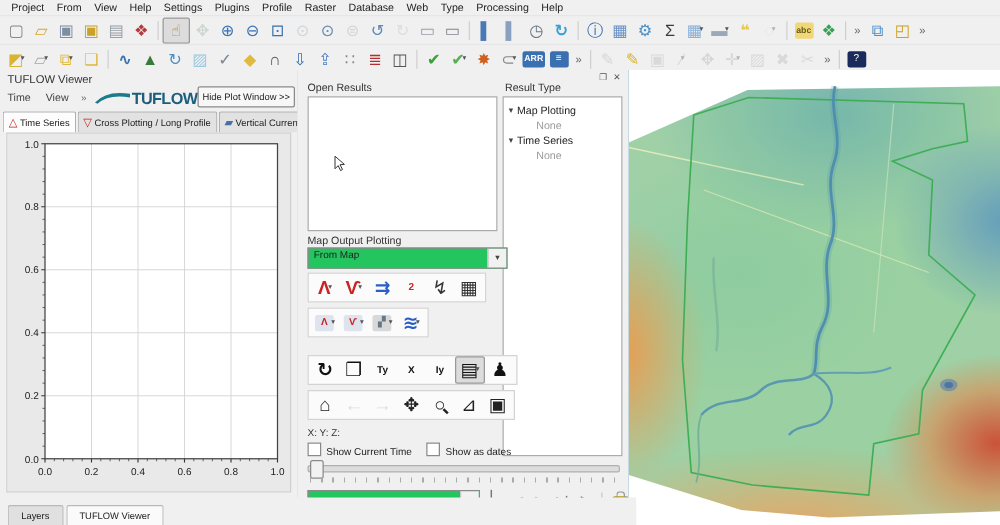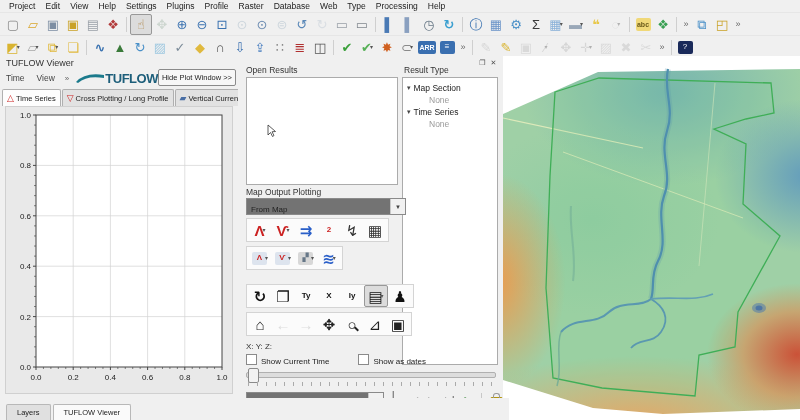--- a/index.html
+++ b/index.html
@@ -39,28 +39,28 @@
           border-bottom:none;background:#e2e2e2;border-radius:2px 2px 0 0;margin-right:1px;white-space:nowrap}
   .tv-tab.active{background:#fdfdfd;height:16px;margin-top:0}
   .tv-tab .tico{font-size:9px}
   .plotwrap{position:absolute;left:5px;top:50px;width:226px;height:286px;border:1px solid #d0d0d0}
   
   .middock{left:238px;top:0;width:265px;height:364px;border-right:5px solid #0369a1;font-size:8.5px}
   .dockbtns{position:absolute;top:2px;right:5px;display:flex;gap:2px}
   .dockbtn{width:9px;height:9px;font-size:7px;line-height:9px;text-align:center;color:#555}
   .plabel{position:absolute;color:#333}
   .whitebox{position:absolute;background:#fff;border:1px solid #ababab}
-  .combo{position:absolute;background:#737373;border:1px solid #8a8a8a;font-size:8px;display:flex;align-items:flex-end;padding:0 4px}
+  .combo{position:absolute;background:#22c55e;border:1px solid #8a8a8a;font-size:8px;display:flex;align-items:flex-start;padding:0 4px}
   .combo .arr{position:absolute;right:0;top:0;bottom:0;width:14px;background:#f1f1f1;border-left:1px solid #c8c8c8;
               display:flex;align-items:center;justify-content:center;font-size:6px;color:#444}
   .plrow{position:absolute;display:flex;align-items:center;gap:1px;border:1px solid #d4d4d4;background:#fbfbfb;padding:1px 2px;height:24px;box-sizing:border-box}
   .plrow .tbi{width:22px;height:20px;font-size:15px}
   .plrow .tbi .gl.txt{font-size:8px}
   .xyz{position:absolute;font-size:8px;color:#333}
-  .cbrow{position:absolute;display:flex;gap:29px;align-items:flex-end;font-size:8px}
+  .cbrow{position:absolute;display:flex;gap:12px;align-items:flex-end;font-size:8px}
   .cb{width:9px;height:9px;border:1px solid #8a8a8a;background:#fff;display:inline-block;margin-right:4px;vertical-align:-1px}
   .slider{position:absolute;height:4px;background:#ddd;border:1px solid #b0b0b0;border-radius:2px}
   .slider .handle{position:absolute;left:1px;top:-5px;width:9px;height:13px;background:#f2f2f2;border:1px solid #8a8a8a;border-radius:2px}
   .sliderticks{position:absolute;height:4px;background-image:repeating-linear-gradient(90deg,#aaa 0 1px,transparent 1px 9px)}
   .mediarow{position:absolute;display:flex;align-items:center;gap:8px}
   .mbtn{font-size:9px;color:#777;font-weight:bold}
   .mbtn.play{color:#2a7d2a;font-size:11px}
   .msep{width:1px;height:14px;background:#c8c8c8}
   .lockic{width:11px;height:9px;background:#e9c52c;border:1px solid #b3950f;border-radius:2px;position:relative;margin-top:4px}
   .lockic::before{content:"";position:absolute;top:-5px;left:2px;width:5px;height:5px;border:1.5px solid #9a9a9a;border-bottom:none;border-radius:3px 3px 0 0}
@@ -86,21 +86,21 @@
   .tabbar{position:absolute;left:0;top:342px;width:503px;height:22px;display:flex;align-items:flex-end;padding-left:6px;background:#f0f0f0}
   .btab{font-size:7.5px;padding:3px 10px;border:1px solid #b8b8b8;border-bottom:none;background:#e0e0e0;border-radius:2px 2px 0 0;margin-right:2px}
   .btab.active{background:#fafafa}
   .cursor-arrow{position:absolute;left:20px;top:46px}
 </style>
 </head>
 <body>
 
 <div class="menubar" id="menubar">
     <span>Project</span>
-    <span>Edit</span>
+    <span>From</span>
     <span>View</span>
     <span>Help</span>
     <span>Settings</span>
     <span>Plugins</span>
     <span>Profile</span>
     <span>Raster</span>
     <span>Database</span>
     <span>Web</span>
     <span>Type</span>
     <span>Processing</span>
@@ -461,21 +461,21 @@
       <svg class="cursor-arrow" width="10" height="14" viewBox="0 0 10 14">
         <polygon points="1,1 1,11 3.5,8.5 5.5,12.5 7,11.5 5,7.8 8.5,7.5" fill="#fff" stroke="#333" stroke-width="0.8"></polygon>
       </svg>
     </div>
 
     <div class="plabel" style="left:166px;top:9px">Result Type</div>
     <div class="whitebox" style="left:164px;top:21px;width:94px;height:286px">
       <div class="tree" id="rtree" style="left:4px;top:4px">
           <div class="tnode">
             <span class="tarrow">▾</span>
-            <span>Map Section</span>
+            <span>Map Plotting</span>
           </div>
           <div class="tchild">None</div>
           <div class="tnode">
             <span class="tarrow">▾</span>
             <span>Time Series</span>
           </div>
           <div class="tchild">None</div>
         </div>
     </div>
 

